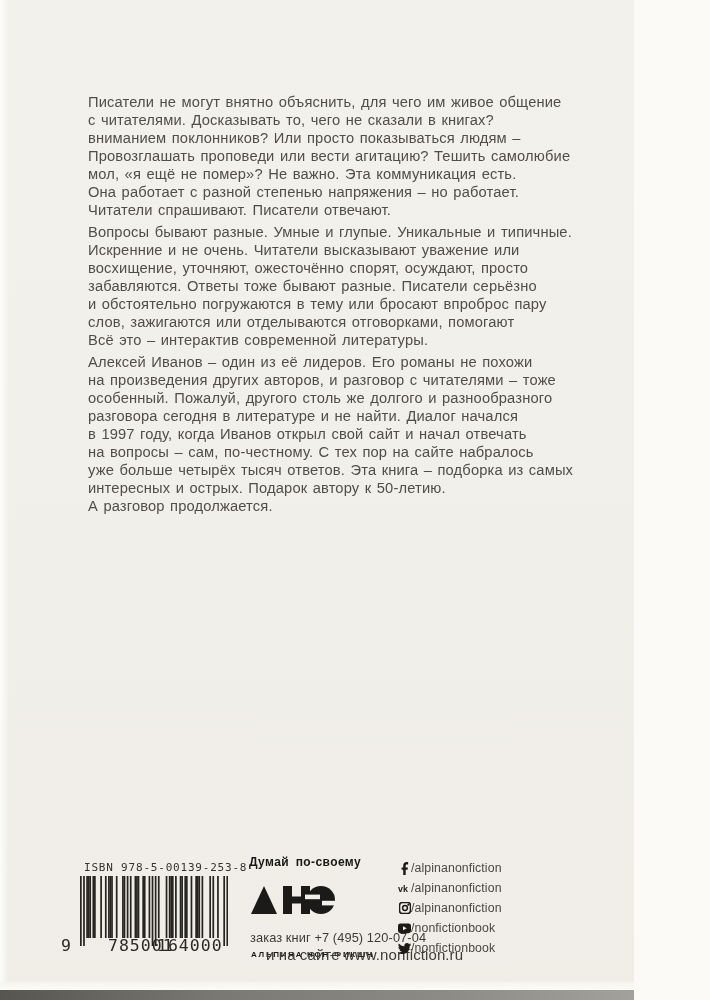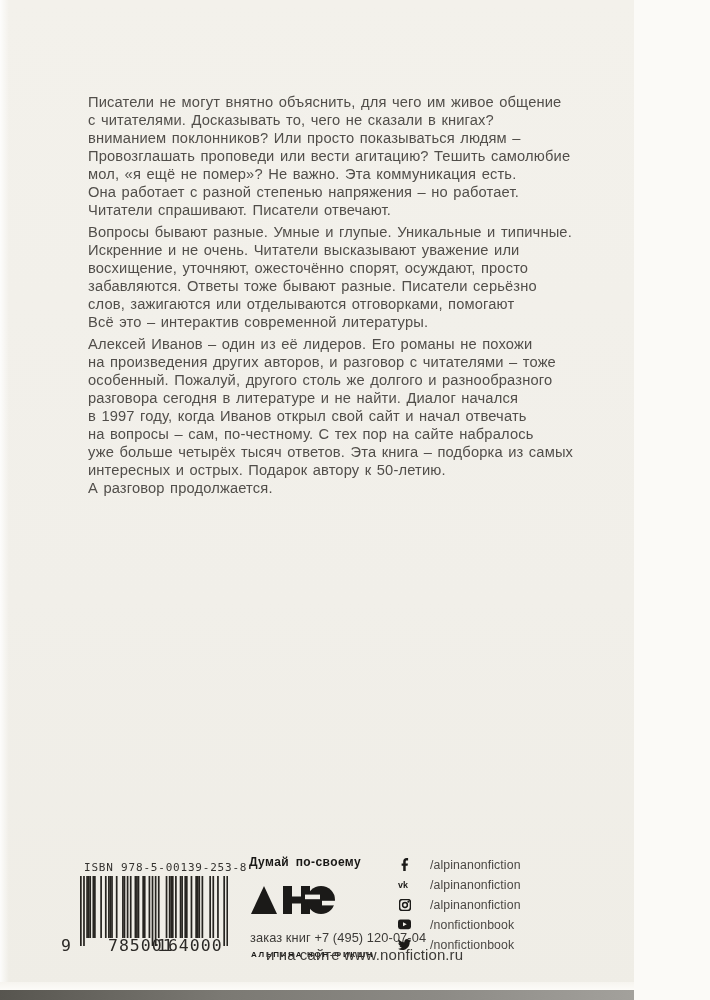--- a/index.html
+++ b/index.html
@@ -65,25 +65,25 @@
   #order-line{
     position:absolute;left:250px;top:930px;
     font-size:12.8px;color:#3d3b38;letter-spacing:.1px;white-space:nowrap;
   }
   #site-line{
     position:absolute;left:266px;top:946px;
     font-size:15px;color:#3d3b38;letter-spacing:.1px;white-space:nowrap;
   }
   #social-list{position:absolute;left:398px;top:858px;}
   .social-row{
-    display:flex;height:20px;
+    display:flex;align-items:center;height:20px;
   }
   .social-icon{
     width:13px;height:13px;display:inline-flex;align-items:center;justify-content:center;
-    margin-right:19px;color:#1b1a18;
+    margin-right:0;color:#1b1a18;
   }
   .social-icon svg{display:block;}
   .social-handle{
     font-size:12.3px;color:#4b4845;letter-spacing:.1px;white-space:nowrap;
   }
 </style>
 </head>
 <body>
 
 <div id="cover">
@@ -96,20 +96,21 @@
         <div class="line">Провозглашать проповеди или вести агитацию? Тешить самолюбие</div>
         <div class="line">мол, «я ещё не помер»? Не важно. Эта коммуникация есть.</div>
         <div class="line">Она работает с разной степенью напряжения – но работает.</div>
         <div class="line">Читатели спрашивают. Писатели отвечают.</div>
       </div>
       <div class="para">
         <div class="line">Вопросы бывают разные. Умные и глупые. Уникальные и типичные.</div>
         <div class="line">Искренние и не очень. Читатели высказывают уважение или</div>
         <div class="line">восхищение, уточняют, ожесточённо спорят, осуждают, просто</div>
         <div class="line">забавляются. Ответы тоже бывают разные. Писатели серьёзно</div>
+        <div class="line">и обстоятельно погружаются в тему или бросают впроброс пару</div>
         <div class="line">слов, зажигаются или отделываются отговорками, помогают</div>
         <div class="line">Всё это – интерактив современной литературы.</div>
       </div>
       <div class="para">
         <div class="line">Алексей Иванов – один из её лидеров. Его романы не похожи</div>
         <div class="line">на произведения других авторов, и разговор с читателями – тоже</div>
         <div class="line">особенный. Пожалуй, другого столь же долгого и разнообразного</div>
         <div class="line">разговора сегодня в литературе и не найти. Диалог начался</div>
         <div class="line">в 1997 году, когда Иванов открыл свой сайт и начал отвечать</div>
         <div class="line">на вопросы – сам, по-честному. С тех пор на сайте набралось</div>

